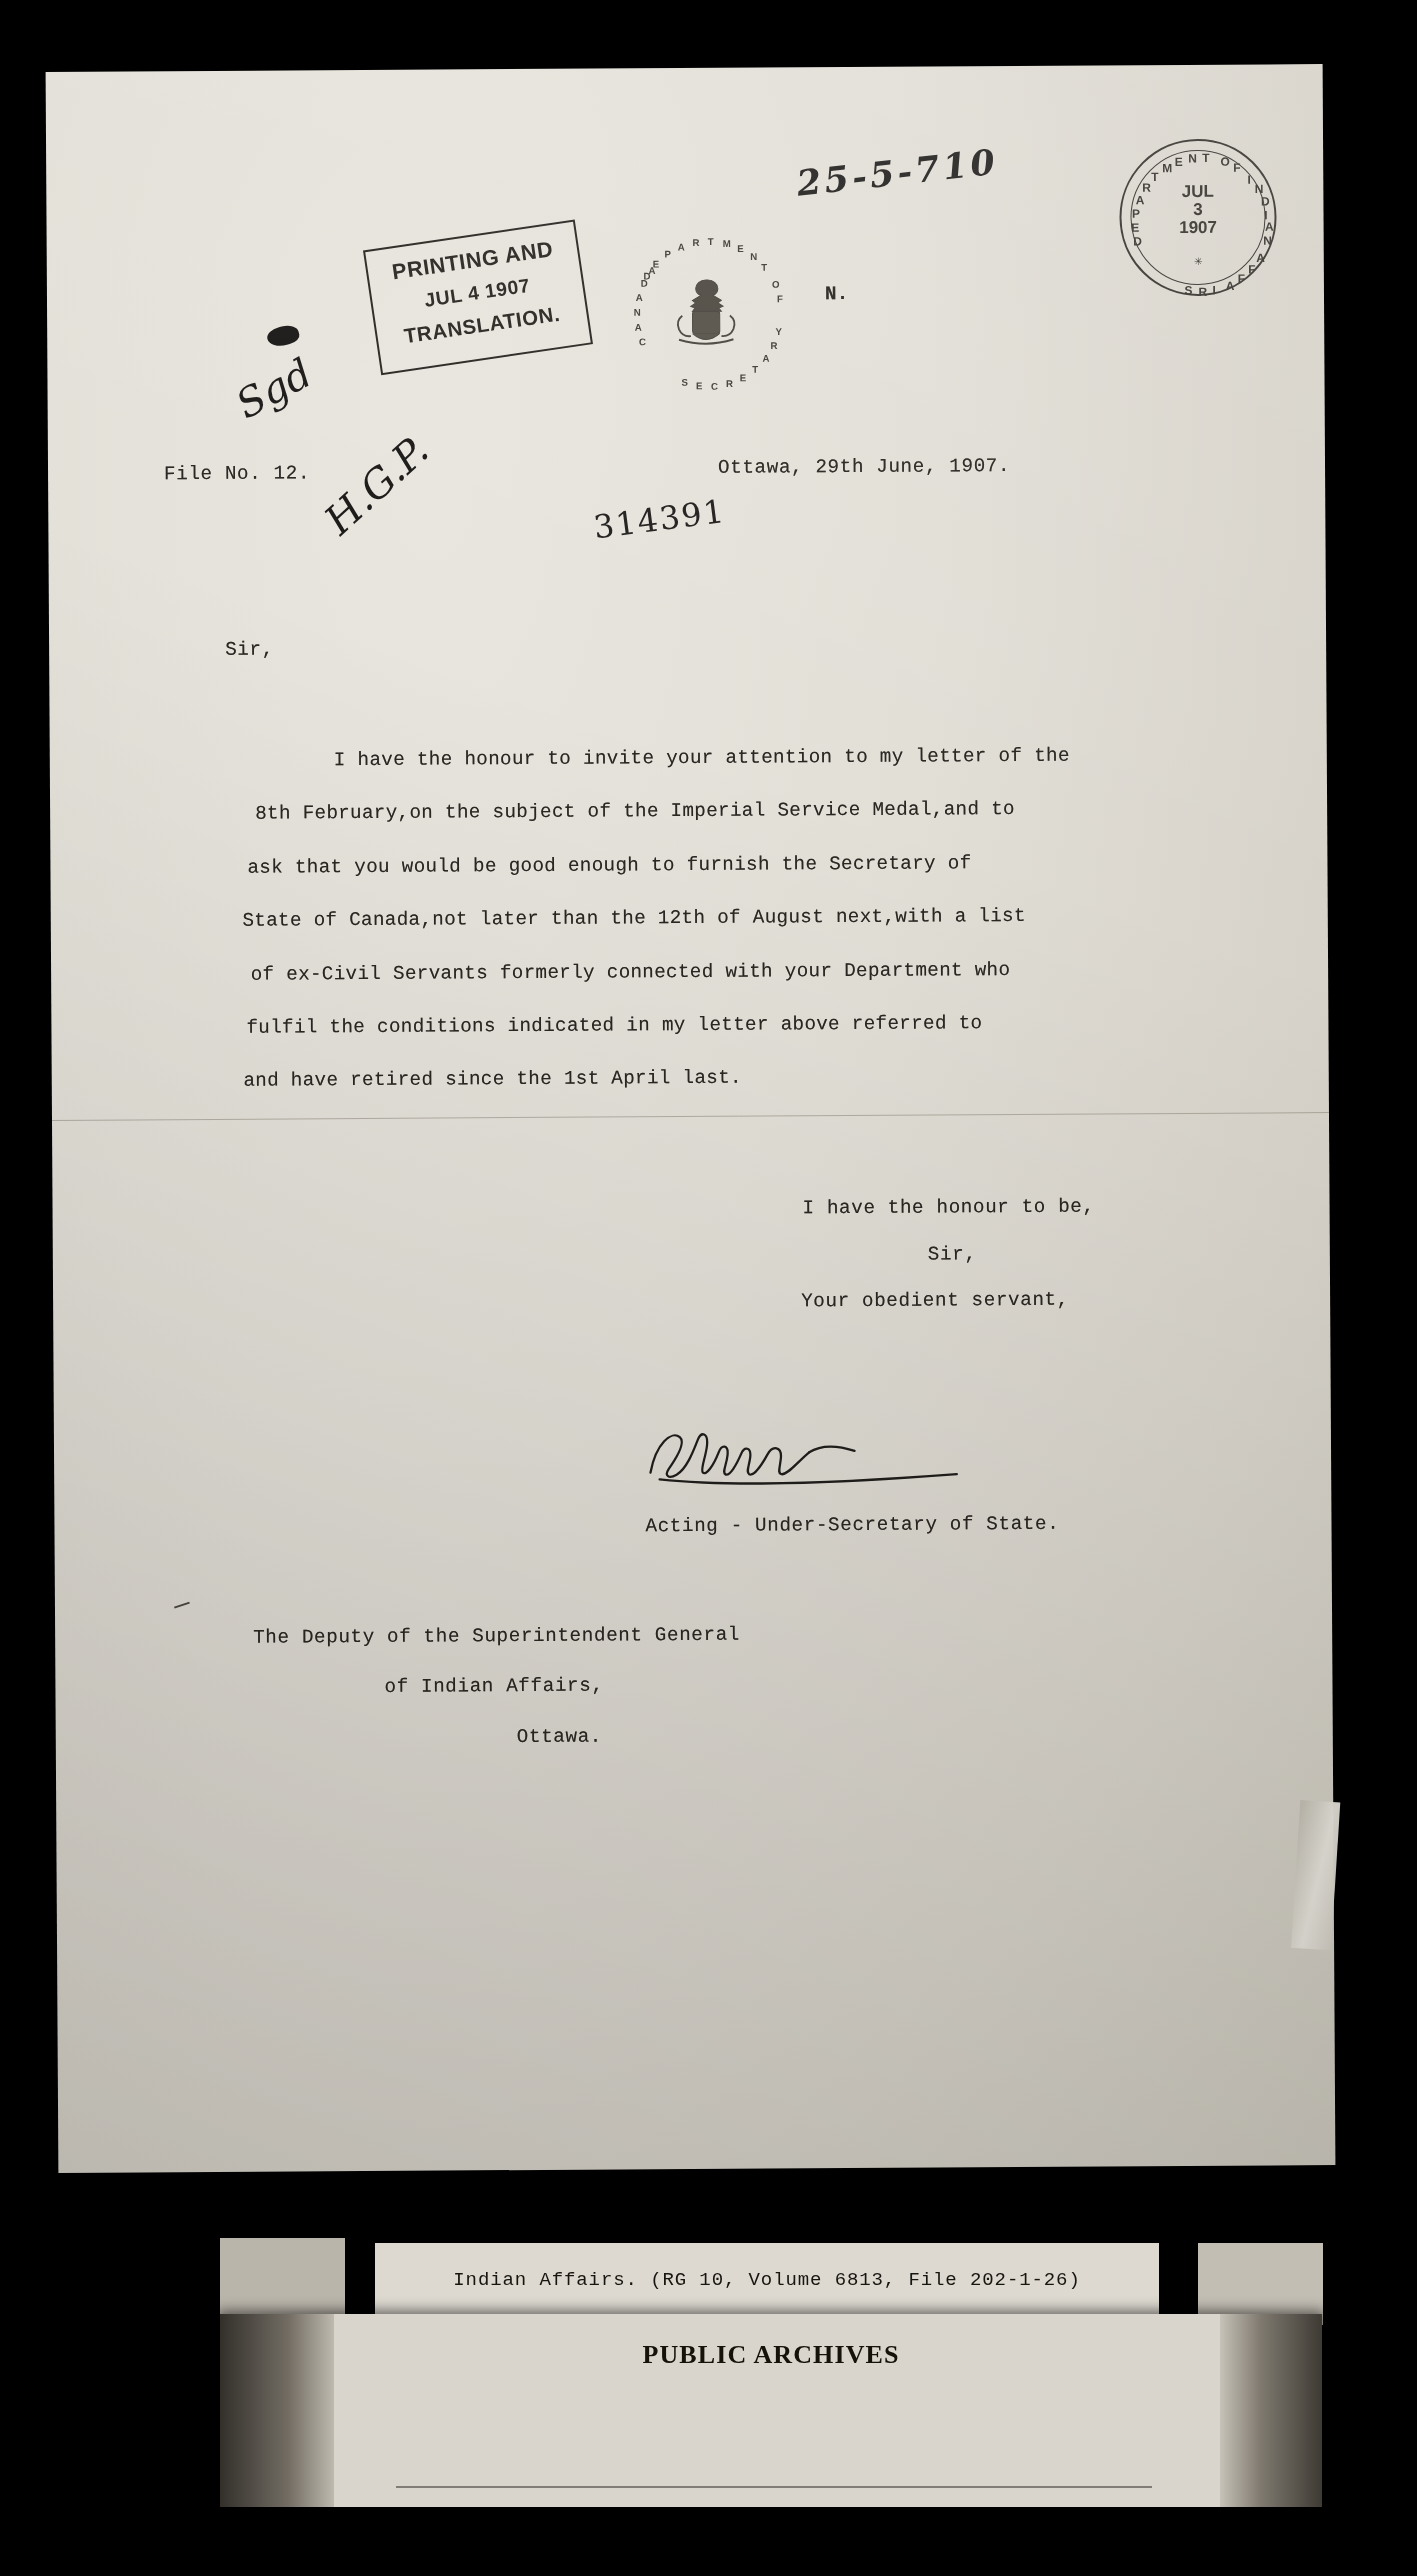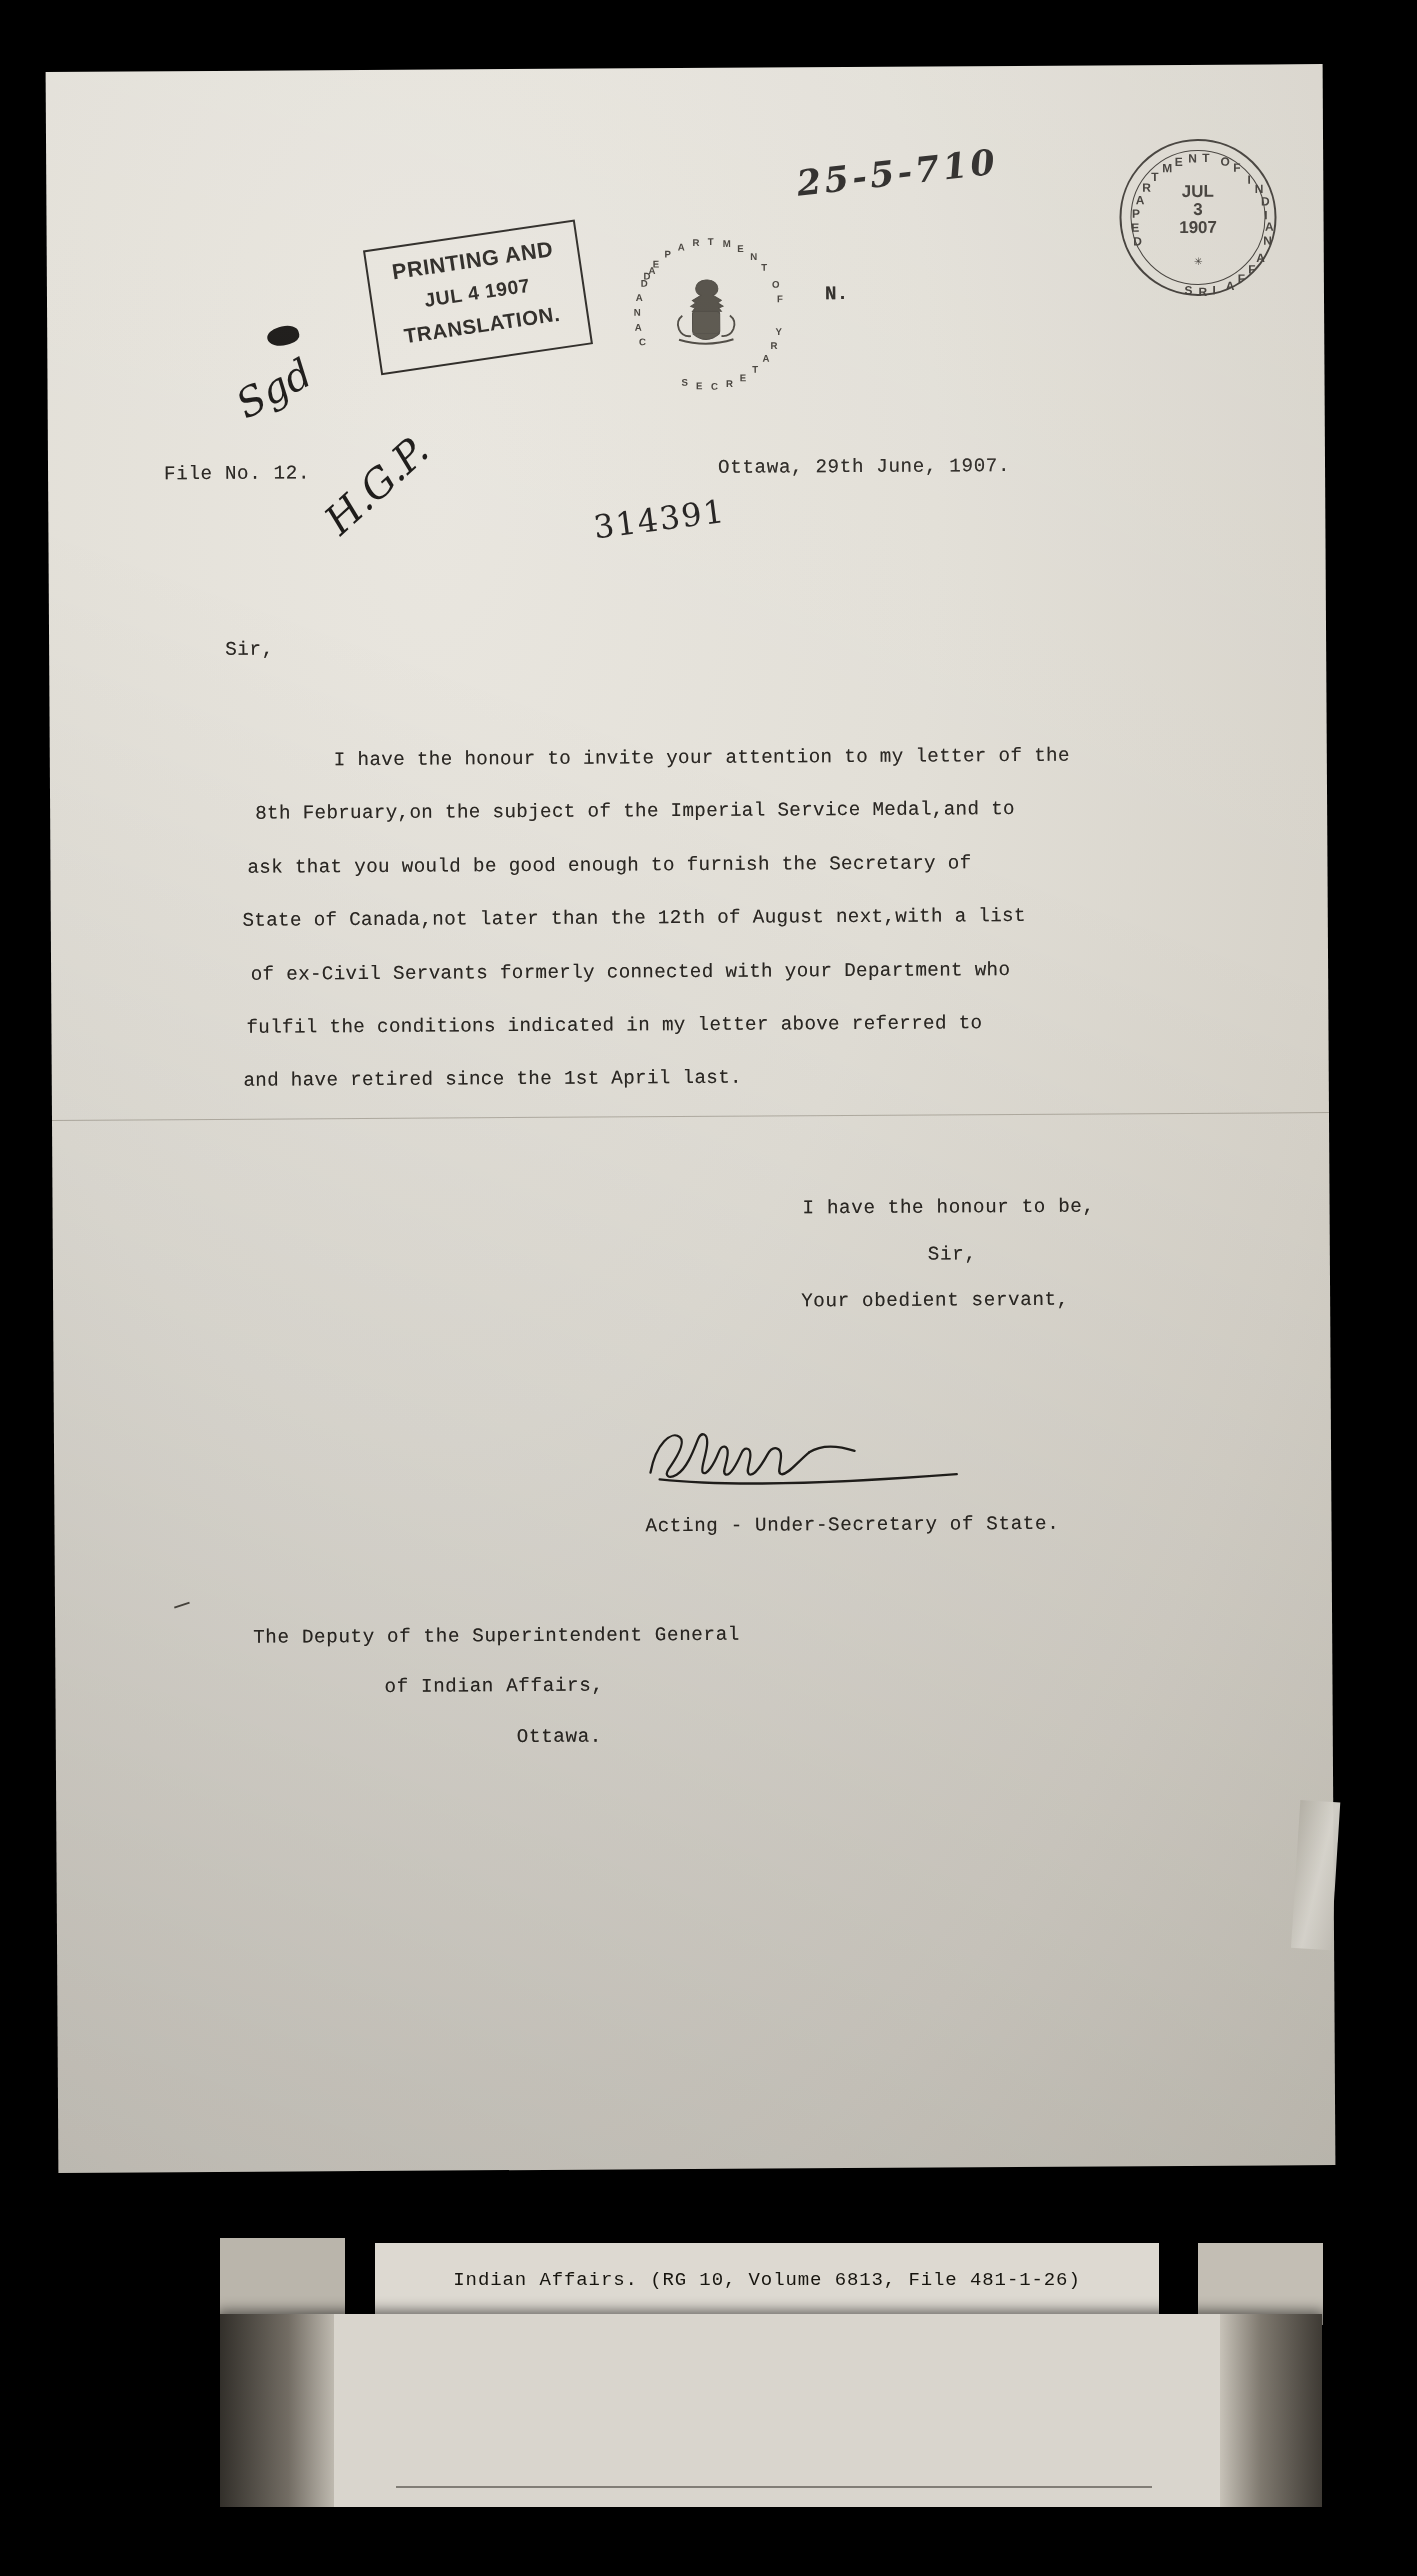--- a/index.html
+++ b/index.html
@@ -499,23 +499,24 @@
     <div class="typed addr3">Ottawa.</div>
 
     <div class="corner-curl"></div>
   </div>
 </div>
 
 <div class="tab-left"></div>
 <div class="tab-right"></div>
 
 <div class="label-strip">
-  <span>Indian Affairs. (RG 10, Volume 6813, File 481-1-26)</span>
+  <span>Indian Affairs. (RG 10, Volume 6813, File 202-1-26)</span>
 </div>
 
 <div class="label-block">
   <div class="dark-left"></div>
   <div class="dark-right"></div>
   <div class="archives-text">
+    <div class="l1">PUBLIC ARCHIVES</div>
   </div>
   <div class="label-rule"></div>
 </div>
 
 
 </body></html>

